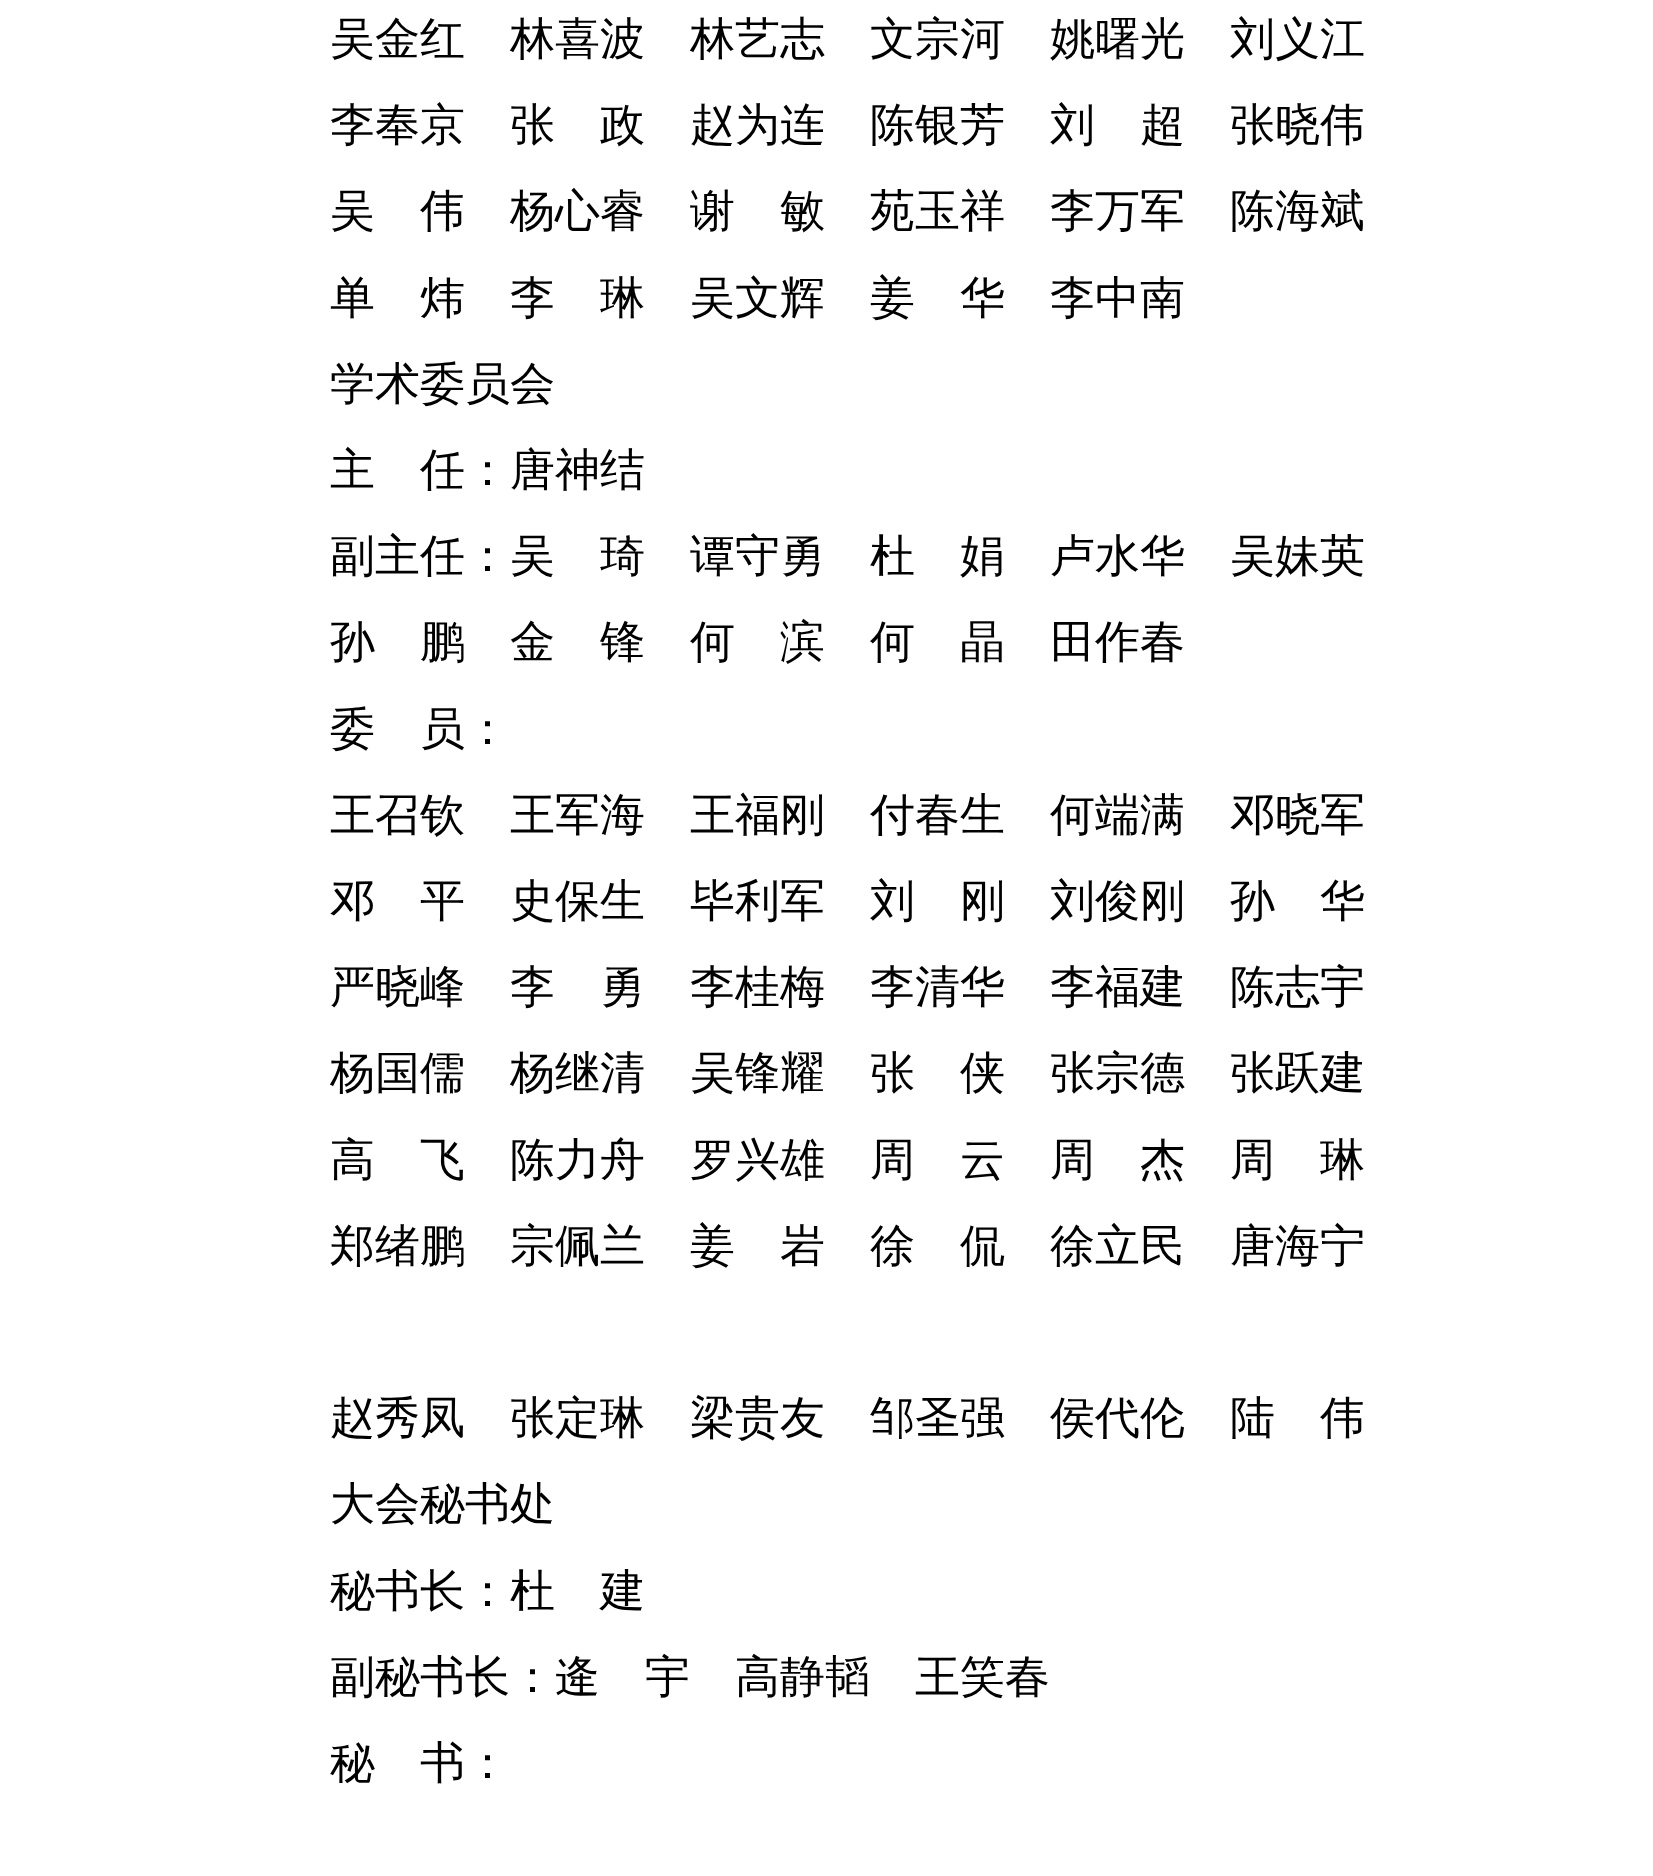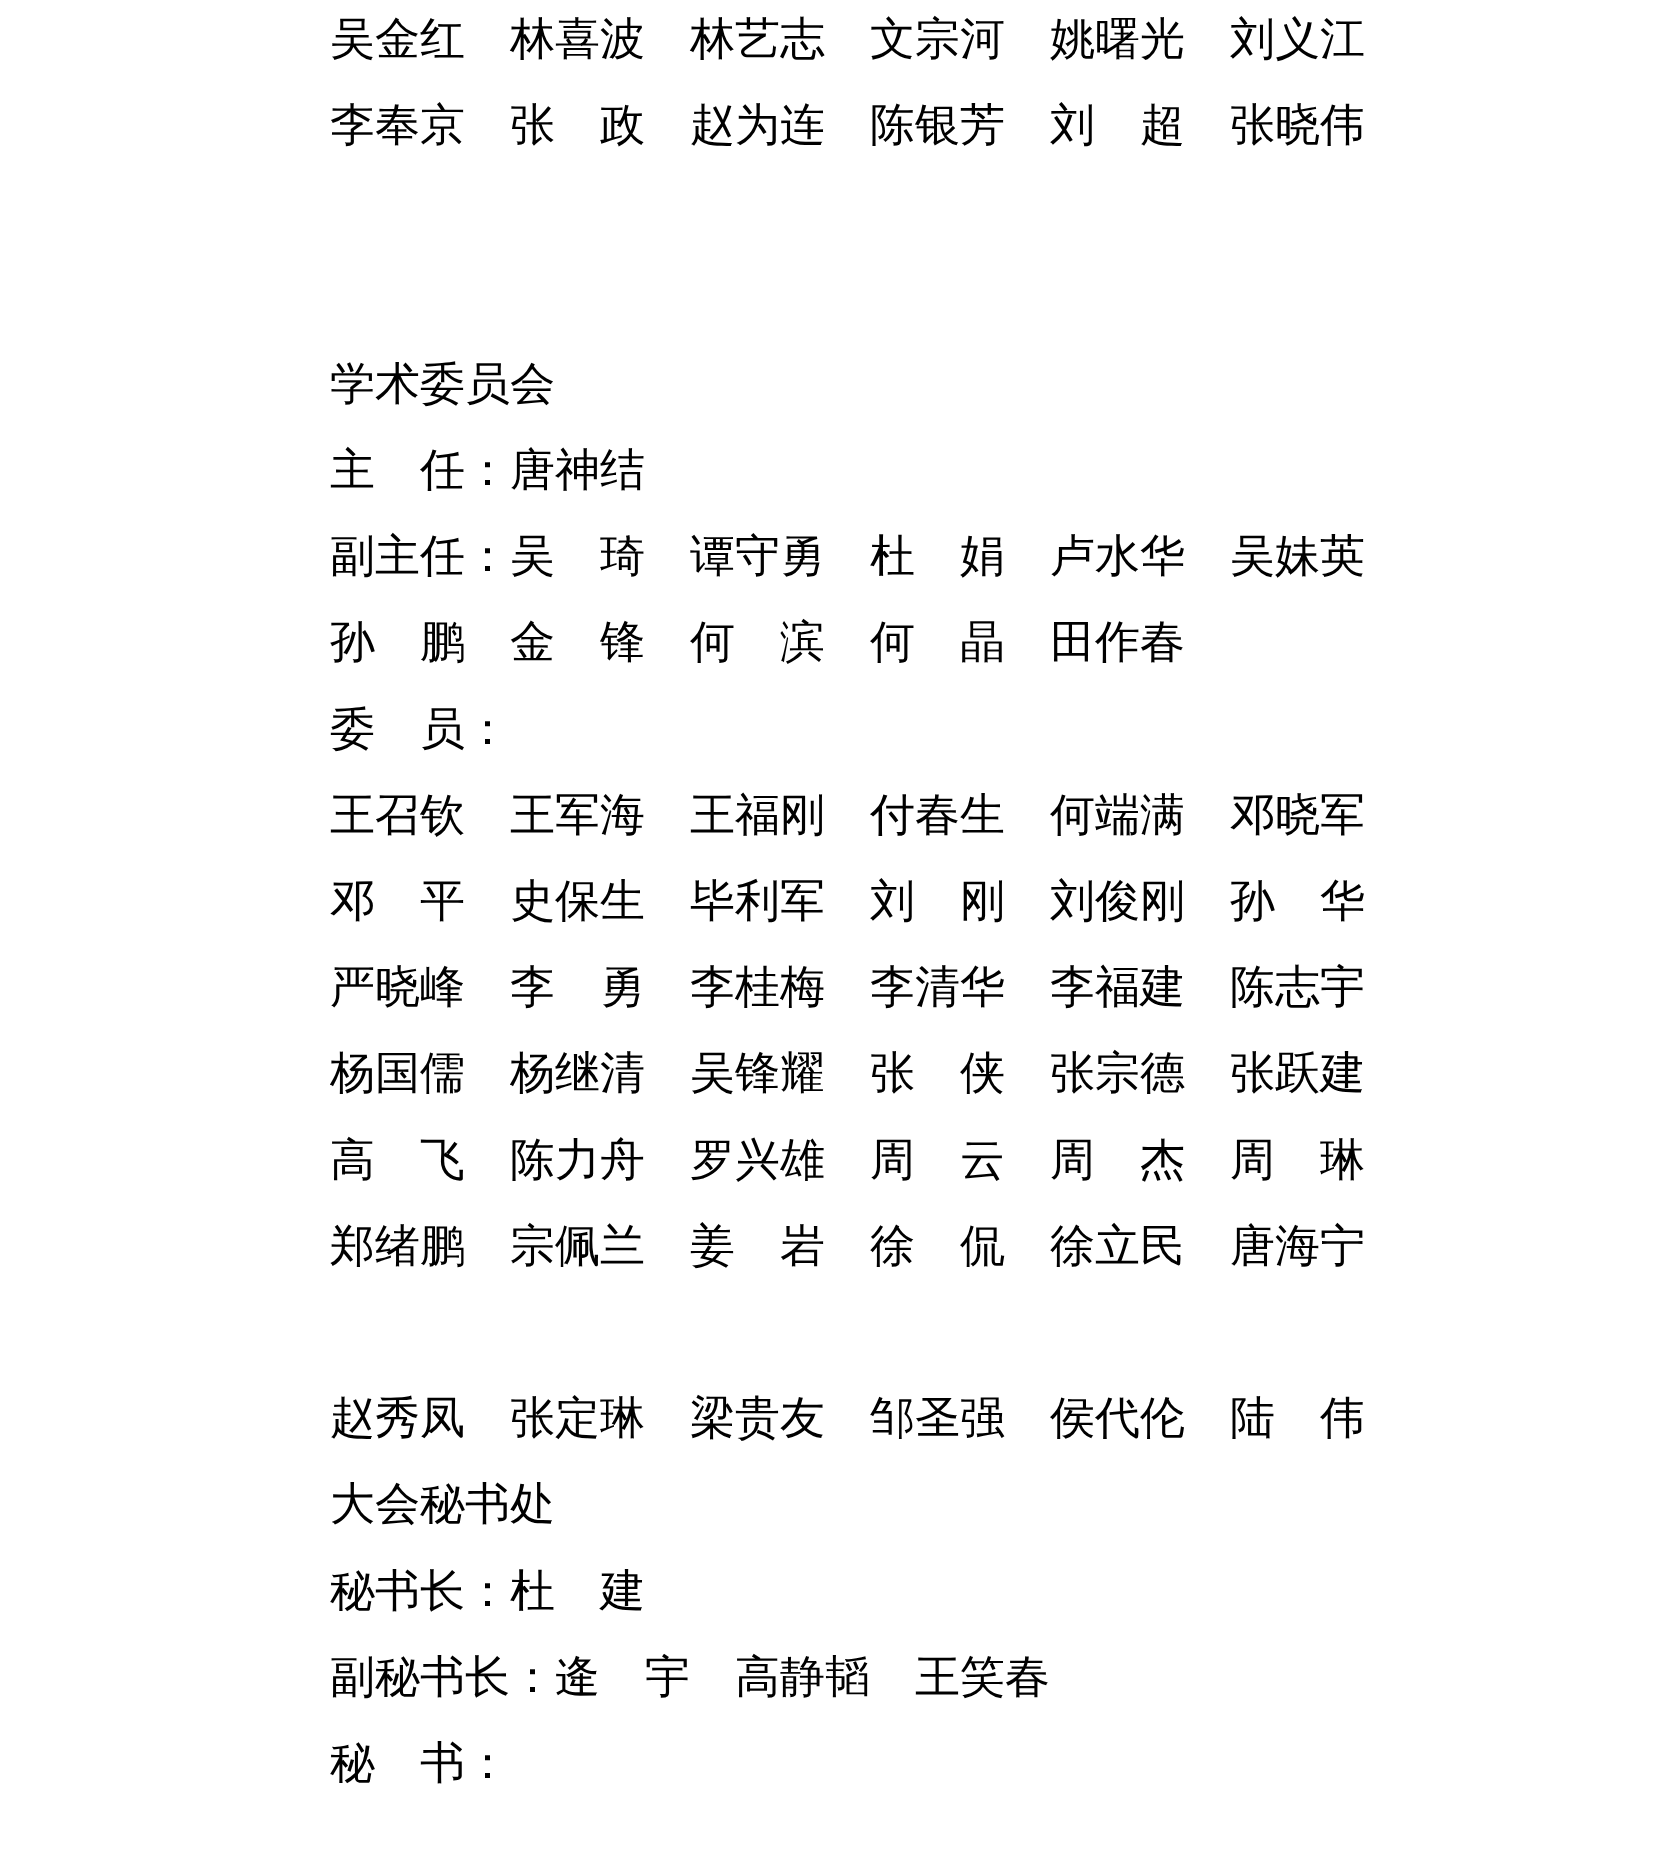--- a/index.html
+++ b/index.html
@@ -52,21 +52,27 @@
 <div class="page">
 
   <div class="row" style="top:13px">
     <span class="cell">吴金红</span><span class="cell">林喜波</span><span class="cell">林艺志</span><span class="cell">文宗河</span><span class="cell">姚曙光</span><span class="cell">刘义江</span>
   </div>
 
   <div class="row" style="top:99px">
     <span class="cell">李奉京</span><span class="cell">张　政</span><span class="cell">赵为连</span><span class="cell">陈银芳</span><span class="cell">刘　超</span><span class="cell">张晓伟</span>
   </div>
 
+  <div class="row" style="top:185px">
+    <span class="cell">吴　伟</span><span class="cell">杨心睿</span><span class="cell">谢　敏</span><span class="cell">苑玉祥</span><span class="cell">李万军</span><span class="cell">陈海斌</span>
+  </div>
 
+  <div class="row" style="top:272px">
+    <span class="cell">单　炜</span><span class="cell">李　琳</span><span class="cell">吴文辉</span><span class="cell">姜　华</span><span class="cell">李中南</span>
+  </div>
 
   <div class="row heading" style="top:358px">学术委员会</div>
 
   <div class="row" style="top:444px">
     <span class="label w4">主　任：</span><span class="cell">唐神结</span>
   </div>
 
   <div class="row" style="top:530px">
     <span class="label w4">副主任：</span><span class="cell">吴　琦</span><span class="cell">谭守勇</span><span class="cell">杜　娟</span><span class="cell">卢水华</span><span class="cell">吴妹英</span>
   </div>

